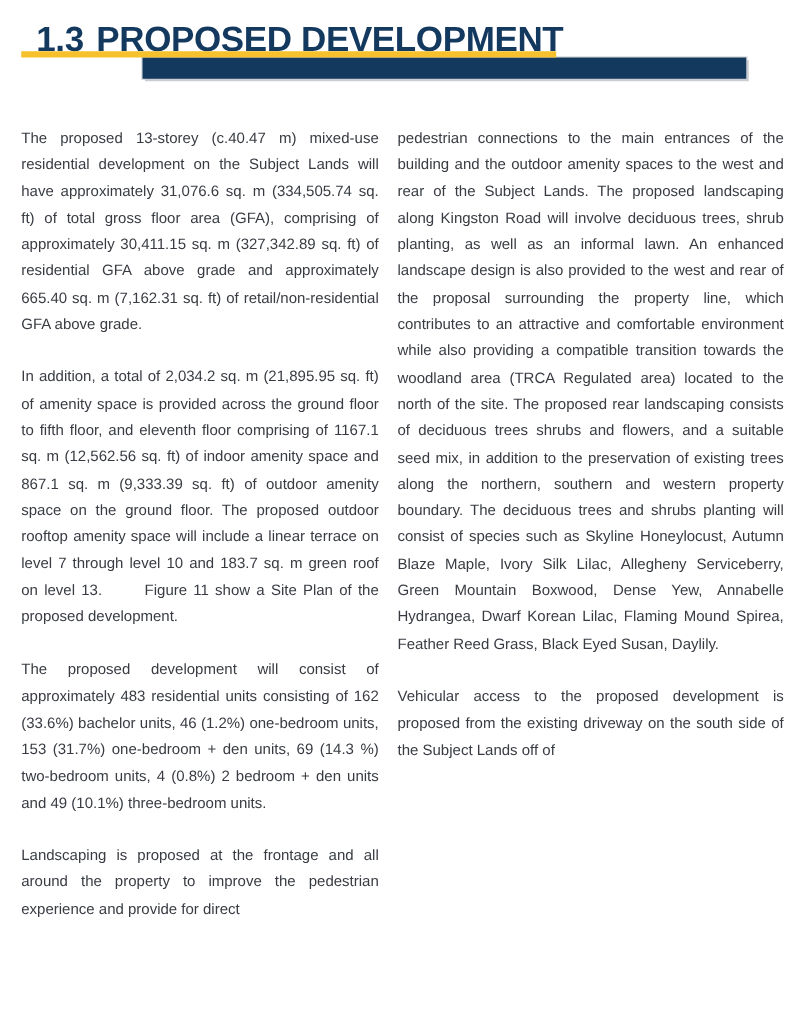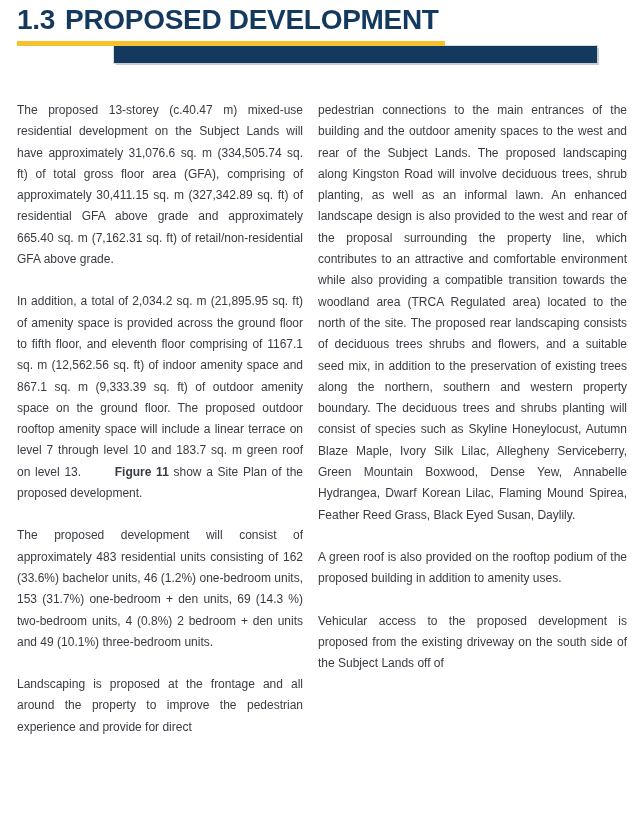--- a/index.html
+++ b/index.html
@@ -12,21 +12,21 @@
   body{
     width:644px;height:825px;
     font-family:"Liberation Sans", sans-serif;
     -webkit-font-smoothing:antialiased;
   }
   .page{
     position:relative;width:644px;height:825px;background:#ffffff;overflow:hidden;
   }
   
   .heading{
-    position:absolute;left:17px;top:4px;margin:0;
+    position:absolute;left:17px;top:4px;margin:12px;
     font-size:28px;font-weight:bold;letter-spacing:-0.3px;
     color:var(--navy);white-space:nowrap;
   }
   .heading .num{margin-right:10px;}
   .rule-yellow{
     position:absolute;left:17px;top:41px;width:428px;height:5px;
     background:var(--yellow);z-index:2;
   }
   .rule-navy{
     position:absolute;left:114px;top:46px;width:483px;height:17px;
@@ -40,21 +40,21 @@
   }
   .col{color:var(--ink);}
   .col-left{width:286px;}
   .col-right{width:309px;}
   .col p{
     margin:0 0 21px 0;
     font-size:12px;line-height:21.3px;
     text-align:justify;text-justify:inter-word;
   }
   .col p:last-child{margin-bottom:0;}
-  .col strong{font-weight:bold;color:inherit;margin-left:29px;}
+  .col strong{font-weight:normal;color:inherit;margin-left:29px;}
 </style>
 </head>
 <body>
 
 <div class="page">
 
   <h1 class="heading">
     <span class="num">1.3</span><span>PROPOSED DEVELOPMENT</span>
   </h1>
   <div class="rule-yellow"></div>
@@ -62,18 +62,17 @@
 
   <main class="columns">
     <section class="col col-left">
         <p><span>The proposed 13-storey (c.40.47 m) mixed-use residential development on the Subject Lands will have approximately 31,076.6 sq. m (334,505.74 sq. ft) of total gross floor area (GFA), comprising of approximately 30,411.15 sq. m (327,342.89 sq. ft) of residential GFA above grade and approximately 665.40 sq. m (7,162.31 sq. ft) of retail/non-residential GFA above grade.</span></p>
         <p><span>In addition, a total of 2,034.2 sq. m (21,895.95 sq. ft) of amenity space is provided across the ground floor to fifth floor, and eleventh floor comprising of 1167.1 sq. m (12,562.56 sq. ft) of indoor amenity space and 867.1 sq. m (9,333.39 sq. ft) of outdoor amenity space on the ground floor. The proposed outdoor rooftop amenity space will include a linear terrace on level 7 through level 10 and 183.7 sq. m green roof on level 13. </span><strong>Figure 11</strong><span> show a Site Plan of the proposed development.</span></p>
         <p><span>The proposed development will consist of approximately 483 residential units consisting of 162 (33.6%) bachelor units, 46 (1.2%) one-bedroom units, 153 (31.7%) one-bedroom + den units, 69 (14.3 %) two-bedroom units, 4 (0.8%) 2 bedroom + den units and 49 (10.1%) three-bedroom units.</span></p>
         <p><span>Landscaping is proposed at the frontage and all around the property to improve the pedestrian experience and provide for direct</span></p>
       </section>
     <section class="col col-right">
         <p><span>pedestrian connections to the main entrances of the building and the outdoor amenity spaces to the west and rear of the Subject Lands. The proposed landscaping along Kingston Road will involve deciduous trees, shrub planting, as well as an informal lawn. An enhanced landscape design is also provided to the west and rear of the proposal surrounding the property line, which contributes to an attractive and comfortable environment while also providing a compatible transition towards the woodland area (TRCA Regulated area) located to the north of the site. The proposed rear landscaping consists of deciduous trees shrubs and flowers, and a suitable seed mix, in addition to the preservation of existing trees along the northern, southern and western property boundary. The deciduous trees and shrubs planting will consist of species such as Skyline Honeylocust, Autumn Blaze Maple, Ivory Silk Lilac, Allegheny Serviceberry, Green Mountain Boxwood, Dense Yew, Annabelle Hydrangea, Dwarf Korean Lilac, Flaming Mound Spirea, Feather Reed Grass, Black Eyed Susan, Daylily.</span></p>
-        <p><span>A green roof is also provided on the rooftop podium of the proposed building in addition to amenity uses.</span></p>
         <p><span>Vehicular access to the proposed development is proposed from the existing driveway on the south side of the Subject Lands off of</span></p>
       </section>
   </main>
 
 </div>
 
 </body></html>

